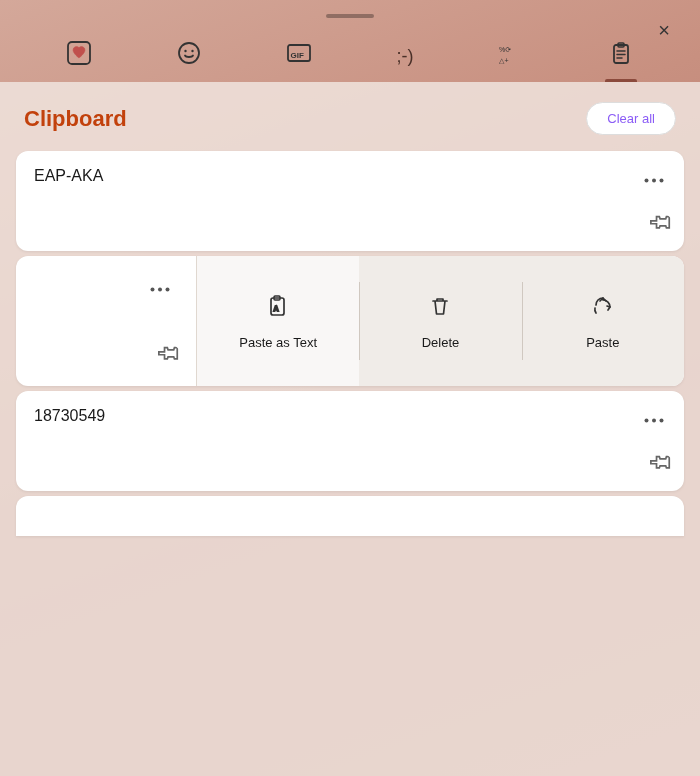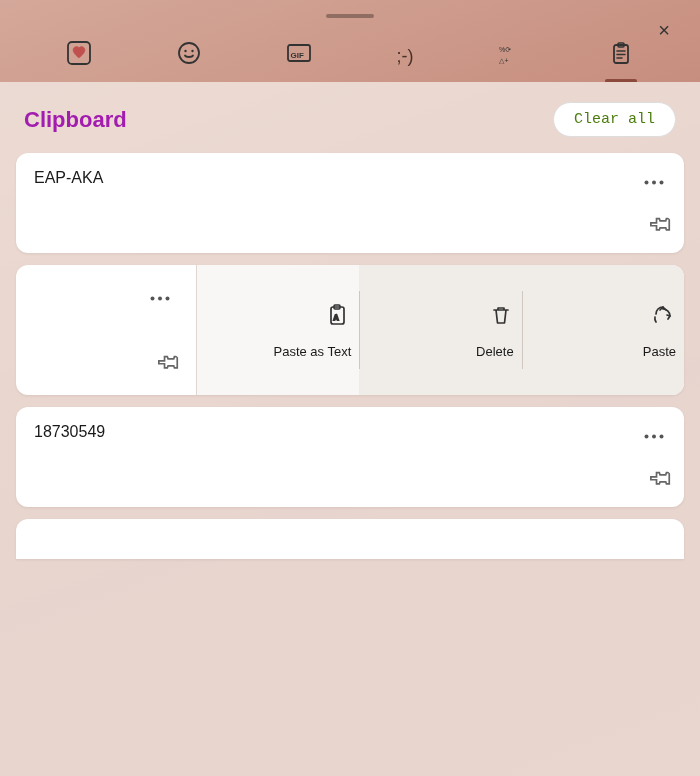--- a/index.html
+++ b/index.html
@@ -104,40 +104,40 @@
     .clipboard-header {
       display: flex;
       align-items: center;
       justify-content: space-between;
       padding: 20px 24px 16px;
     }
 
     .clipboard-title {
       font-size: 22px;
       font-weight: 700;
-      color: #a21caf;
+      color: #c2410c;
     }
 
     .clear-all-btn {
       background: white;
       border: 1px solid #ddd;
       border-radius: 20px;
       padding: 8px 20px;
-      font-size: 15px;
-      cursor: pointer;
-      color: #4d7c0f;
-      font-family: Liberation Mono, monospace;
+      font-size: 13px;
+      cursor: pointer;
+      color: #8b5cf6;
+      font-family: Liberation Sans, sans-serif;
     }
 
     
     .clipboard-items {
       padding: 0 16px 16px;
       display: flex;
       flex-direction: column;
-      gap: 12px;
+      gap: 5px;
     }
 
     .clip-card {
       background: white;
       border-radius: 12px;
       padding: 16px 18px;
       position: relative;
       box-shadow: 0 1px 3px rgba(0,0,0,0.08);
       min-height: 100px;
     }
@@ -209,21 +209,21 @@
       background: #f0ece8;
       display: flex;
       align-items: stretch;
       border-left: 1px solid #e0d8d0;
     }
 
     .ctx-menu-item {
       flex: 1;
       display: flex;
       flex-direction: column;
-      align-items: flex-end;
+      align-items: center;
       justify-content: center;
       gap: 10px;
       cursor: pointer;
       padding: 16px 8px;
       background: none;
       border: none;
       font-family: 'Segoe UI', Arial, sans-serif;
       font-size: 14px;
       color: #1a1a1a;
       position: relative;

